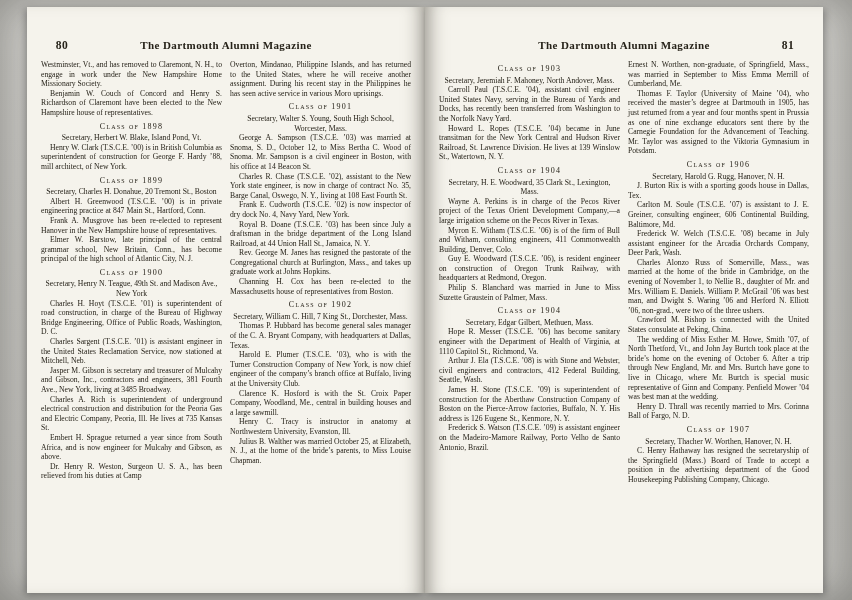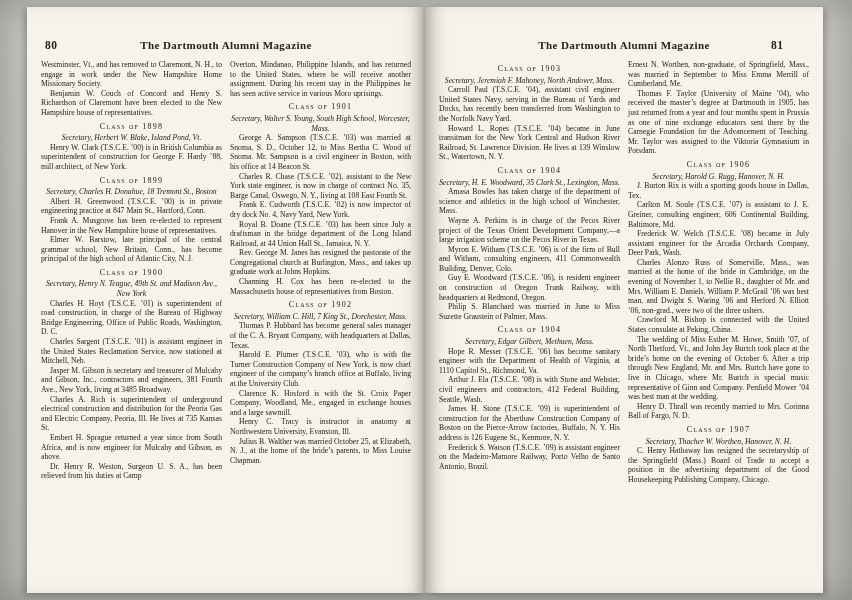--- a/index.html
+++ b/index.html
@@ -20,54 +20,54 @@
   }
   .page-left{
     left:27px;
     box-shadow:-2px 2px 7px rgba(0,0,0,.3), inset -16px 0 18px -12px rgba(60,55,45,.5);
   }
   .page-right{
     left:425px;
     box-shadow:2px 2px 7px rgba(0,0,0,.3), inset 16px 0 18px -12px rgba(60,55,45,.5);
   }
   .page-header{display:flex;align-items:baseline;margin:2px 4px 9px 4px;}
-  .pgnum{width:34px;font-size:11.5px;font-weight:bold;letter-spacing:.5px;}
+  .pgnum{width:34px;font-size:11.5px;font-weight:bold;letter-spacing:.5px;text-align:center;}
   .pgnum-right{}
   .mag-title{flex:1;text-align:center;font-size:11px;font-weight:bold;letter-spacing:.4px;margin-top:20px;}
   .columns{display:flex;gap:8px;}
   .column{flex:1;font-size:7.7px;line-height:9.6px;text-align:justify;}
   .column p{margin:0;}
   p.paragraph{text-indent:9px;}
   p.noindent{text-indent:0;}
   p.heading{
     text-align:center;text-indent:0;font-variant:small-caps;
     letter-spacing:1.2px;margin:4px 0 2px 0;font-size:8px;
   }
-  p.secretary{font-style:italic;text-align:center;text-indent:0;}
+  p.secretary{text-align:center;text-indent:0;}
 </style>
 </head>
 <body>
 
 <div class="scan">
 
   <div class="page page-left">
     <div class="page-header">
       <span class="pgnum">80</span>
       <span class="mag-title">The Dartmouth Alumni Magazine</span>
       <span class="pgnum pgnum-right"></span>
     </div>
     <div class="columns" id="columns-0">
         <div class="column">
           <p class="paragraph noindent">Westminster, Vt., and has removed to Claremont, N. H., to engage in work under the New Hampshire Home Missionary Society.</p>
           <p class="paragraph">Benjamin W. Couch of Concord and Henry S. Richardson of Claremont have been elected to the New Hampshire house of representatives.</p>
           <p class="heading">Class of 1898</p>
           <p class="secretary">Secretary, Herbert W. Blake, Island Pond, Vt.</p>
           <p class="paragraph">Henry W. Clark (T.S.C.E. ’00) is in British Columbia as superintendent of construction for George F. Hardy ’88, mill architect, of New York.</p>
           <p class="heading">Class of 1899</p>
-          <p class="secretary">Secretary, Charles H. Donahue, 18 Tremont St., Boston</p>
+          <p class="secretary">Secretary, Charles H. Donahue, 20 Tremont St., Boston</p>
           <p class="paragraph">Albert H. Greenwood (T.S.C.E. ’00) is in private engineering practice at 847 Main St., Hartford, Conn.</p>
           <p class="paragraph">Frank A. Musgrove has been re-elected to represent Hanover in the New Hampshire house of representatives.</p>
           <p class="paragraph">Elmer W. Barstow, late principal of the central grammar school, New Britain, Conn., has become principal of the high school of Atlantic City, N. J.</p>
           <p class="heading">Class of 1900</p>
           <p class="secretary">Secretary, Henry N. Teague, 49th St. and Madison Ave., New York</p>
           <p class="paragraph">Charles H. Hoyt (T.S.C.E. ’01) is superintendent of road construction, in charge of the Bureau of Highway Bridge Engineering, Office of Public Roads, Washington, D. C.</p>
           <p class="paragraph">Charles Sargent (T.S.C.E. ’01) is assistant engineer in the United States Reclamation Service, now stationed at Mitchell, Neb.</p>
           <p class="paragraph">Jasper M. Gibson is secretary and treasurer of Mulcahy and Gibson, Inc., contractors and engineers, 381 Fourth Ave., New York, living at 3485 Broadway.</p>
           <p class="paragraph">Charles A. Rich is superintendent of underground electrical construction and distribution for the Peoria Gas and Electric Company, Peoria, Ill. He lives at 735 Kansas St.</p>
           <p class="paragraph">Embert H. Sprague returned a year since from South Africa, and is now engineer for Mulcahy and Gibson, as above.</p>
@@ -80,42 +80,41 @@
           <p class="paragraph">George A. Sampson (T.S.C.E. ’03) was married at Snoma, S. D., October 12, to Miss Bertha C. Wood of Snoma. Mr. Sampson is a civil engineer in Boston, with his office at 14 Beacon St.</p>
           <p class="paragraph">Charles R. Chase (T.S.C.E. ’02), assistant to the New York state engineer, is now in charge of contract No. 35, Barge Canal, Oswego, N. Y., living at 108 East Fourth St.</p>
           <p class="paragraph">Frank E. Cudworth (T.S.C.E. ’02) is now inspector of dry dock No. 4, Navy Yard, New York.</p>
           <p class="paragraph">Royal B. Doane (T.S.C.E. ’03) has been since July a draftsman in the bridge department of the Long Island Railroad, at 44 Union Hall St., Jamaica, N. Y.</p>
           <p class="paragraph">Rev. George M. Janes has resigned the pastorate of the Congregational church at Burlington, Mass., and takes up graduate work at Johns Hopkins.</p>
           <p class="paragraph">Channing H. Cox has been re-elected to the Massachusetts house of representatives from Boston.</p>
           <p class="heading">Class of 1902</p>
           <p class="secretary">Secretary, William C. Hill, 7 King St., Dorchester, Mass.</p>
           <p class="paragraph">Thomas P. Hubbard has become general sales manager of the C. A. Bryant Company, with headquarters at Dallas, Texas.</p>
           <p class="paragraph">Harold E. Plumer (T.S.C.E. ’03), who is with the Turner Construction Company of New York, is now chief engineer of the company’s branch office at Buffalo, living at the University Club.</p>
-          <p class="paragraph">Clarence K. Hosford is with the St. Croix Paper Company, Woodland, Me., engaged in exchange houses and a large sawmill.</p>
+          <p class="paragraph">Clarence K. Hosford is with the St. Croix Paper Company, Woodland, Me., central in building houses and a large sawmill.</p>
           <p class="paragraph">Henry C. Tracy is instructor in anatomy at Northwestern University, Evanston, Ill.</p>
           <p class="paragraph">Julius B. Walther was married October 25, at Elizabeth, N. J., at the home of the bride’s parents, to Miss Louise Chapman.</p>
         </div>
       </div>
   </div>
 
   <div class="page page-right">
     <div class="page-header">
       <span class="pgnum"></span>
       <span class="mag-title">The Dartmouth Alumni Magazine</span>
       <span class="pgnum pgnum-right">81</span>
     </div>
     <div class="columns" id="columns-1">
         <div class="column">
           <p class="heading">Class of 1903</p>
           <p class="secretary">Secretary, Jeremiah F. Mahoney, North Andover, Mass.</p>
           <p class="paragraph">Carroll Paul (T.S.C.E. ’04), assistant civil engineer United States Navy, serving in the Bureau of Yards and Docks, has recently been transferred from Washington to the Norfolk Navy Yard.</p>
           <p class="paragraph">Howard L. Ropes (T.S.C.E. ’04) became in June transitman for the New York Central and Hudson River Railroad, St. Lawrence Division. He lives at 139 Winslow St., Watertown, N. Y.</p>
           <p class="heading">Class of 1904</p>
           <p class="secretary">Secretary, H. E. Woodward, 35 Clark St., Lexington, Mass.</p>
-          <p class="paragraph">Amasa Bowles has taken charge of the department of science and athletics in the high school of Winchester, Mass.</p>
           <p class="paragraph">Wayne A. Perkins is in charge of the Pecos River project of the Texas Orient Development Company,—a large irrigation scheme on the Pecos River in Texas.</p>
           <p class="paragraph">Myron E. Witham (T.S.C.E. ’06) is of the firm of Bull and Witham, consulting engineers, 411 Commonwealth Building, Denver, Colo.</p>
           <p class="paragraph">Guy E. Woodward (T.S.C.E. ’06), is resident engineer on construction of Oregon Trunk Railway, with headquarters at Redmond, Oregon.</p>
           <p class="paragraph">Philip S. Blanchard was married in June to Miss Suzette Graustein of Palmer, Mass.</p>
           <p class="heading">Class of 1904</p>
           <p class="secretary">Secretary, Edgar Gilbert, Methuen, Mass.</p>
           <p class="paragraph">Hope R. Messer (T.S.C.E. ’06) has become sanitary engineer with the Department of Health of Virginia, at 1110 Capitol St., Richmond, Va.</p>
           <p class="paragraph">Arthur J. Ela (T.S.C.E. ’08) is with Stone and Webster, civil engineers and contractors, 412 Federal Building, Seattle, Wash.</p>
           <p class="paragraph">James H. Stone (T.S.C.E. ’09) is superintendent of construction for the Aberthaw Construction Company of Boston on the Pierce-Arrow factories, Buffalo, N. Y. His address is 126 Eugene St., Kenmore, N. Y.</p>
           <p class="paragraph">Frederick S. Watson (T.S.C.E. ’09) is assistant engineer on the Madeiro-Mamore Railway, Porto Velho de Santo Antonio, Brazil.</p>

